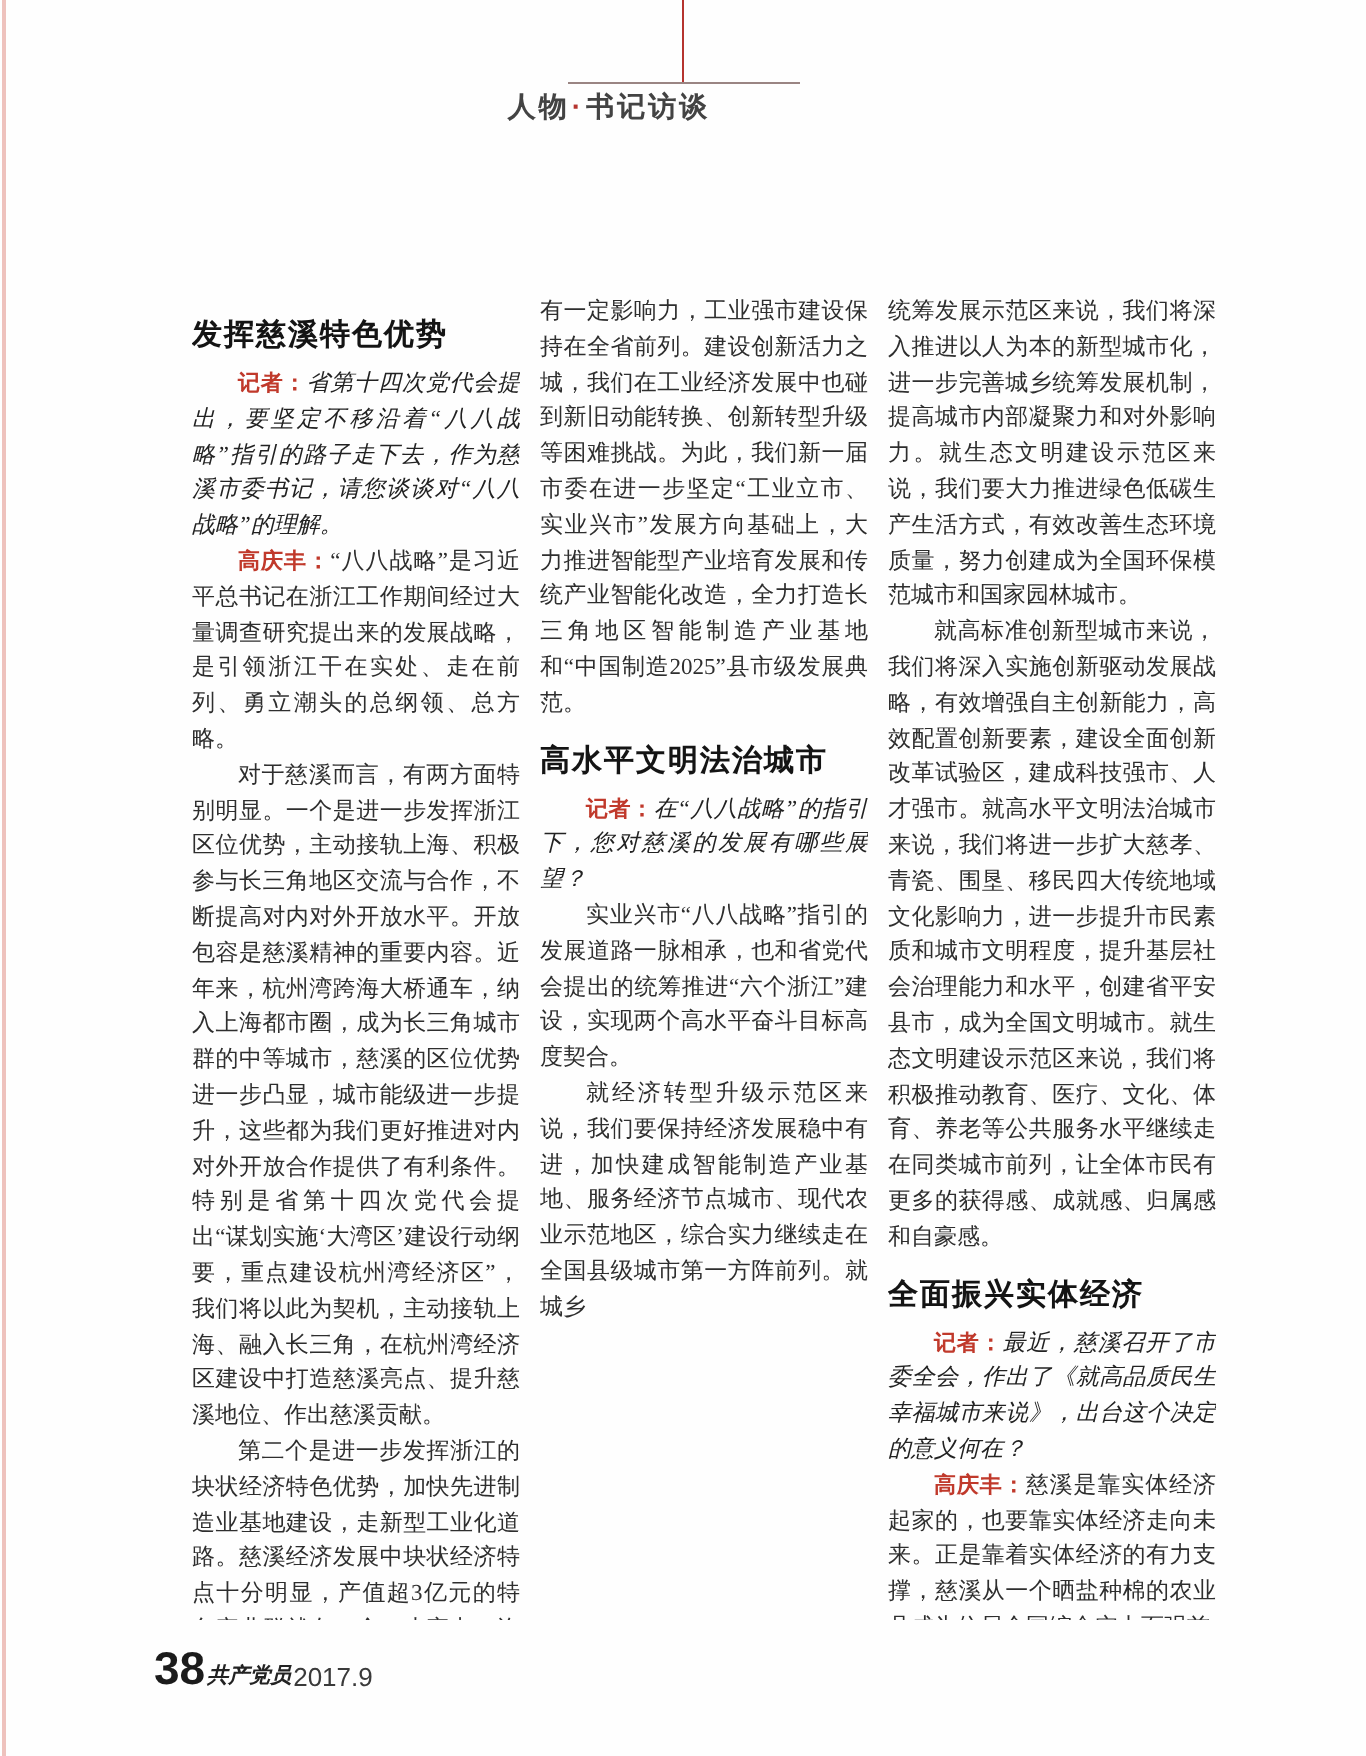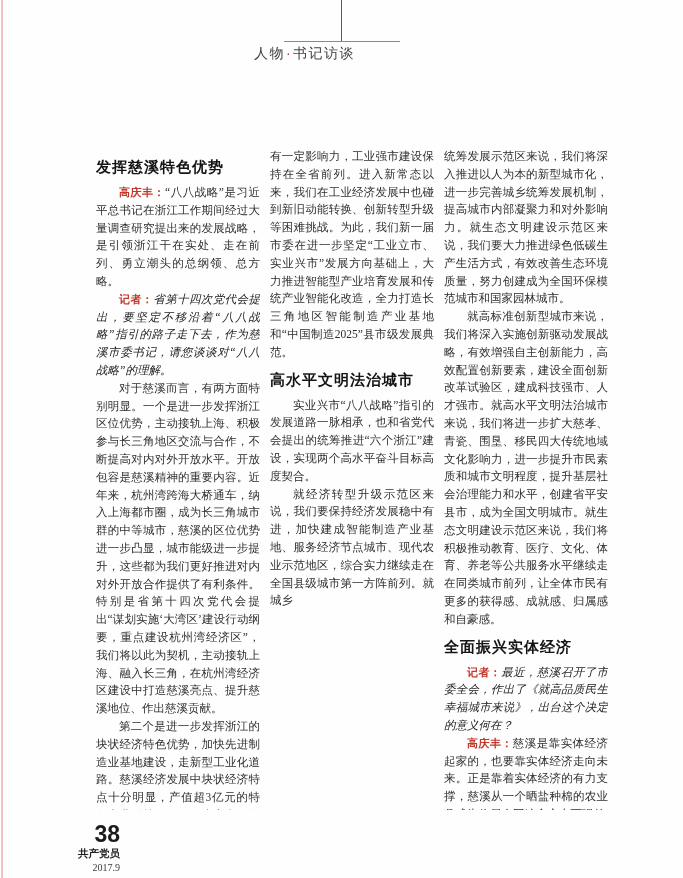--- a/index.html
+++ b/index.html
@@ -16,21 +16,21 @@
     position:absolute; left:341px; top:0; width:1px; height:41px;
     background:#b5342f;
   }
   .header-hrule {
     position:absolute; left:284px; top:41px; width:116px; height:1px;
     background:#9a8583;
   }
   .section-title {
     position:absolute; top:45px; left:0; width:609px; text-align:center;
     font-family:"Liberation Sans", sans-serif;
-    font-size:14px; font-weight:normal; color:#434343; letter-spacing:1.5px;
+    font-size:14px; font-weight:bold; color:#434343; letter-spacing:1.5px;
   }
   .section-title .dot { color:#b5342f; padding:0 1px; }
   .columns {
     position:absolute; left:96px; top:148px;
     display:flex; gap:10px;
   }
   .col {
     width:164px; height:662px; overflow:hidden;
     text-align:justify;
   }
@@ -47,57 +47,58 @@
     font-family:"Liberation Sans", sans-serif; font-size:11px;
   }
   .col-heading {
     font-family:"Liberation Sans", sans-serif;
     font-size:15px; font-weight:bold; color:#141414;
     letter-spacing:1px; margin:9px 0 7px; text-align:left;
   }
   .col-heading.first { margin-top:10px; }
   .footer {
     position:absolute; left:77px; top:822px;
-    display:flex; align-items:flex-end;flex-direction:column;
+    display:flex; align-items:flex-end;
   }
   .page-number {
     font-family:"Liberation Sans", sans-serif;
     font-size:23px; font-weight:bold; color:#1b1b1b; line-height:24px;
   }
   .magazine-name {
-    font-family:"DejaVu Serif", serif; font-weight:bold;
+    font-family:"DejaVu Serif", serif; font-style:italic; font-weight:bold;
     font-size:10.5px; color:#222; line-height:15px; margin-left:1px;
   }
   .issue {
-    font-family:Liberation Serif, serif;
-    font-size:10px; color:#3a3a3a; line-height:14px; margin-left:1px;
+    font-family:Liberation Sans, sans-serif;
+    font-size:13px; color:#3a3a3a; line-height:14px; margin-left:1px;
   }
 </style>
 </head>
 <body>
 
 <div class="edge-line"></div>
 
 <div class="header-vrule"></div>
 <div class="header-hrule"></div>
 <div class="section-title">
   <span>人物</span><span class="dot">·</span><span>书记访谈</span>
 </div>
 
 <div class="columns">
   <div class="col">
       <div class="col-heading first">发挥慈溪特色优势</div>
+      <p class="para question indent"><span class="speaker">记者：</span><span class="ptext">省第十四次党代会提出，要坚定不移沿着“八八战略”指引的路子走下去，作为慈溪市委书记，请您谈谈对“八八战略”的理解。</span></p>
       <p class="para answer indent"><span class="speaker">高庆丰：</span><span class="ptext">“八八战略”是习近平总书记在浙江工作期间经过大量调查研究提出来的发展战略，是引领浙江干在实处、走在前列、勇立潮头的总纲领、总方略。</span></p>
-      <p class="para question indent"><span class="speaker">记者：</span><span class="ptext">省第十四次党代会提出，要坚定不移沿着“八八战略”指引的路子走下去，作为慈溪市委书记，请您谈谈对“八八战略”的理解。</span></p>
       <p class="para answer indent"><span class="ptext">对于慈溪而言，有两方面特别明显。一个是进一步发挥浙江区位优势，主动接轨上海、积极参与长三角地区交流与合作，不断提高对内对外开放水平。开放包容是慈溪精神的重要内容。近年来，杭州湾跨海大桥通车，纳入上海都市圈，成为长三角城市群的中等城市，慈溪的区位优势进一步凸显，城市能级进一步提升，这些都为我们更好推进对内对外开放合作提供了有利条件。特别是省第十四次党代会提出“谋划实施‘大湾区’建设行动纲要，重点建设杭州湾经济区”，我们将以此为契机，主动接轨上海、融入长三角，在杭州湾经济区建设中打造慈溪亮点、提升慈溪地位、作出慈溪贡献。</span></p>
       <p class="para answer indent"><span class="ptext">第二个是进一步发挥浙江的块状经济特色优势，加快先进制造业基地建设，走新型工业化道路。慈溪经济发展中块状经济特点十分明显，产值超3亿元的特色产业群就有38个，小家电、汽配、轴承、化纤等在行业内具</span></p>
     </div>
   <div class="col">
-      <p class="para answer"><span class="ptext">有一定影响力，工业强市建设保持在全省前列。进入新常态以来，我们在工业经济发展中也碰到新旧动能转换、创新转型升级等困难挑战。为此，我们新一届市委在进一步坚定“工业立市、实业兴市”发展方向基础上，大力推进智能型产业培育发展和传统产业智能化改造，全力打造长三角地区智能制造产业基地和“中国制造2025”县市级发展典范。</span></p>
+      <p class="para answer"><span class="ptext">有一定影响力，工业强市建设保持在全省前列。建设创新活力之城，我们在工业经济发展中也碰到新旧动能转换、创新转型升级等困难挑战。为此，我们新一届市委在进一步坚定“工业立市、实业兴市”发展方向基础上，大力推进智能型产业培育发展和传统产业智能化改造，全力打造长三角地区智能制造产业基地和“中国制造2025”县市级发展典范。</span></p>
       <div class="col-heading">高水平文明法治城市</div>
+      <p class="para question indent"><span class="speaker">记者：</span><span class="ptext">在“八八战略”的指引下，您对慈溪的发展有哪些展望？</span></p>
       <p class="para answer indent"><span class="ptext">实业兴市“八八战略”指引的发展道路一脉相承，也和省党代会提出的统筹推进“六个浙江”建设，实现两个高水平奋斗目标高度契合。</span></p>
       <p class="para answer indent"><span class="ptext">就经济转型升级示范区来说，我们要保持经济发展稳中有进，加快建成智能制造产业基地、服务经济节点城市、现代农业示范地区，综合实力继续走在全国县级城市第一方阵前列。就城乡</span></p>
     </div>
   <div class="col">
       <p class="para answer"><span class="ptext">统筹发展示范区来说，我们将深入推进以人为本的新型城市化，进一步完善城乡统筹发展机制，提高城市内部凝聚力和对外影响力。就生态文明建设示范区来说，我们要大力推进绿色低碳生产生活方式，有效改善生态环境质量，努力创建成为全国环保模范城市和国家园林城市。</span></p>
       <p class="para answer indent"><span class="ptext">就高标准创新型城市来说，我们将深入实施创新驱动发展战略，有效增强自主创新能力，高效配置创新要素，建设全面创新改革试验区，建成科技强市、人才强市。就高水平文明法治城市来说，我们将进一步扩大慈孝、青瓷、围垦、移民四大传统地域文化影响力，进一步提升市民素质和城市文明程度，提升基层社会治理能力和水平，创建省平安县市，成为全国文明城市。就生态文明建设示范区来说，我们将积极推动教育、医疗、文化、体育、养老等公共服务水平继续走在同类城市前列，让全体市民有更多的获得感、成就感、归属感和自豪感。</span></p>
       <div class="col-heading">全面振兴实体经济</div>
       <p class="para question indent"><span class="speaker">记者：</span><span class="ptext">最近，慈溪召开了市委全会，作出了《就高品质民生幸福城市来说》，出台这个决定的意义何在？</span></p>
       <p class="para answer indent"><span class="speaker">高庆丰：</span><span class="ptext">慈溪是靠实体经济起家的，也要靠实体经济走向未来。正是靠着实体经济的有力支撑，慈溪从一个晒盐种棉的农业县成为位居全国综合实力百强前</span></p>
     </div>

